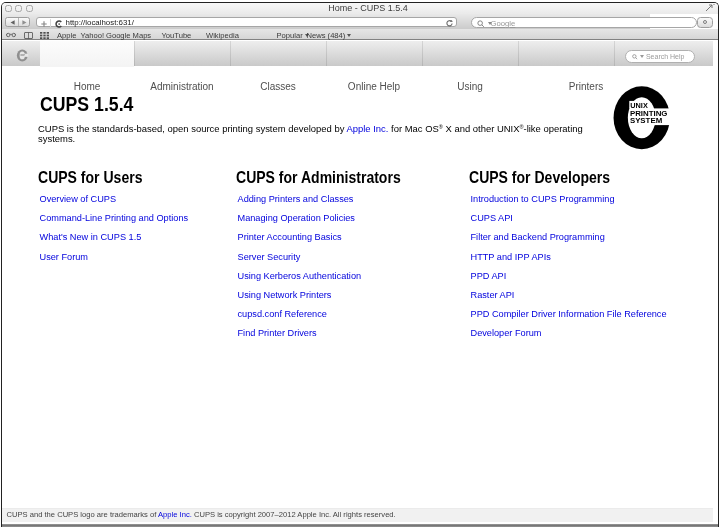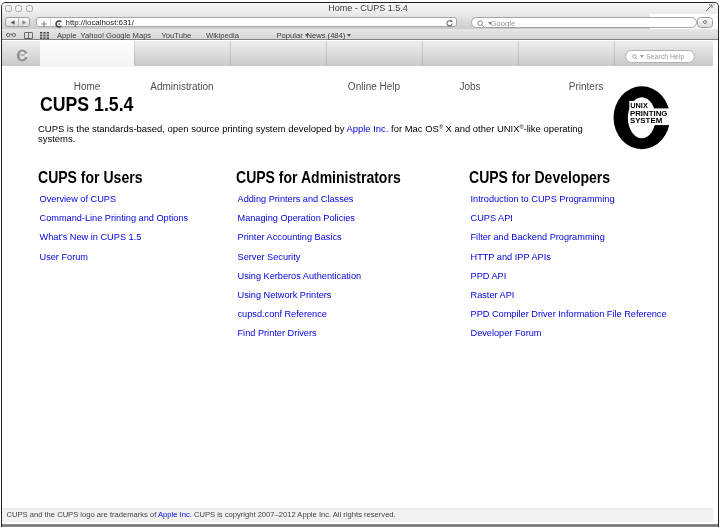--- a/index.html
+++ b/index.html
@@ -140,24 +140,25 @@
           <rect x="17" y="20" width="18" height="3" fill="#e6e6e6"></rect>
           <rect x="20" y="26.5" width="24" height="2.5" fill="#777"></rect>
           <rect x="20" y="32.5" width="21" height="2.5" fill="#777"></rect>
         </svg>
       <div class="sep" style="left:38px;"></div>
       <div id="hometab" class="abs"></div>
       <div class="tab" style="left:38px;width:94px;">Home</div>
       <div class="sep" style="left:132px;"></div>
       <div class="tab" style="left:132px;width:96px;">Administration</div>
       <div class="sep" style="left:228px;"></div>
+      <div class="tab" style="left:228px;width:96px;">Classes</div>
       <div class="sep" style="left:324px;"></div>
       <div class="tab" style="left:324px;width:96px;">Online Help</div>
       <div class="sep" style="left:420px;"></div>
-      <div class="tab" style="left:420px;width:96px;">Jobs</div>
+      <div class="tab" style="left:420px;width:96px;">Using</div>
       <div class="sep" style="left:516px;"></div>
       <div class="tab" style="left:516px;width:96px;padding-left:40px;">Printers</div>
       <div class="sep" style="left:612px;"></div>
       <div class="abs" id="navsearch"><svg style="vertical-align:-1px;" width="6" height="6" viewBox="0 0 14 14">
             <circle cx="5.5" cy="5.5" r="4" stroke="#8a8a8a" stroke-width="1.8" fill="none"></circle>
             <path d="M8.5 8.5 L12 12" stroke="#8a8a8a" stroke-width="1.8"></path>
           </svg><span class="tri" style="border-top-color:#999;vertical-align:1.5px;"></span> Search Help</div>
     </div>
     <div class="abs" id="h1">
         <h1>CUPS 1.5.4</h1>

